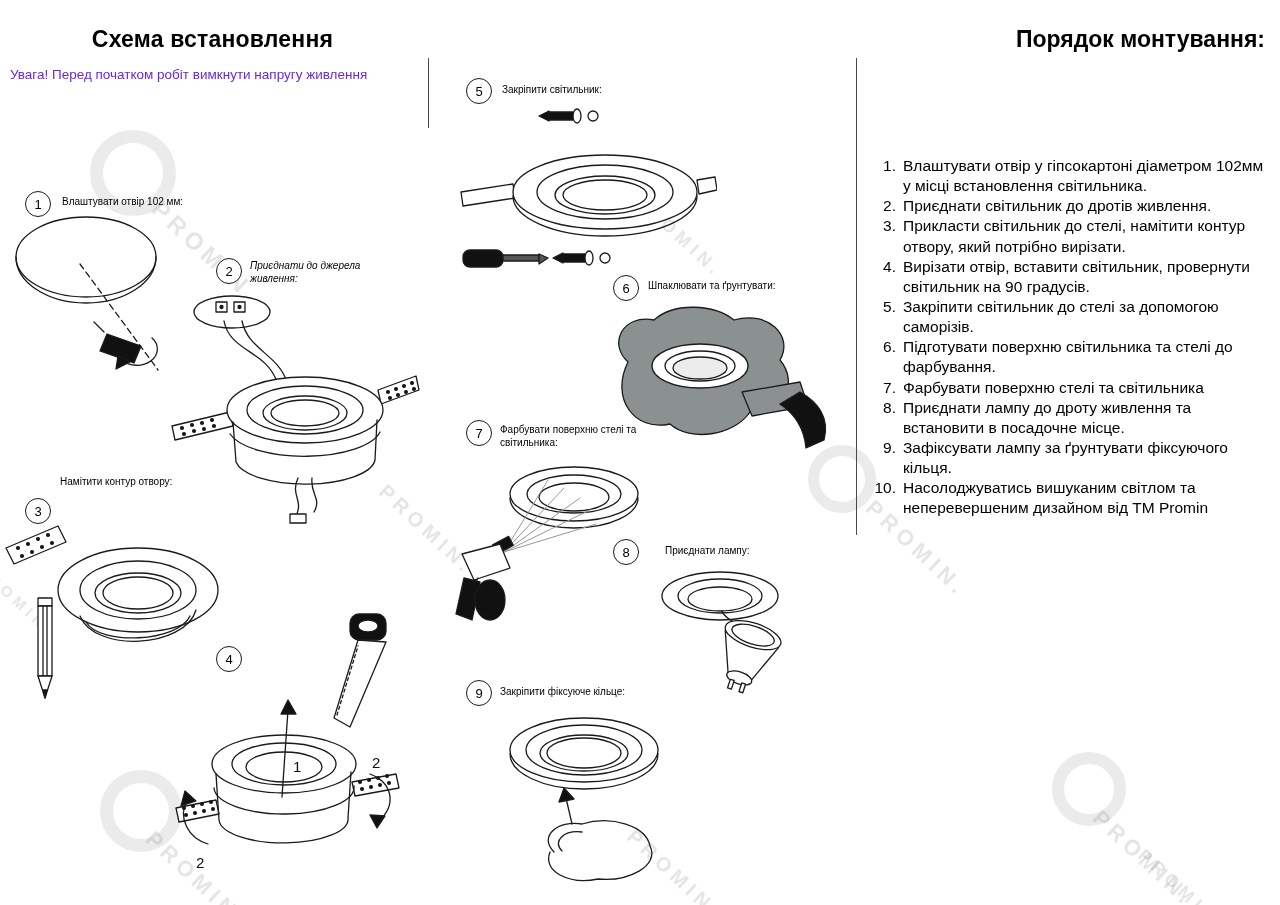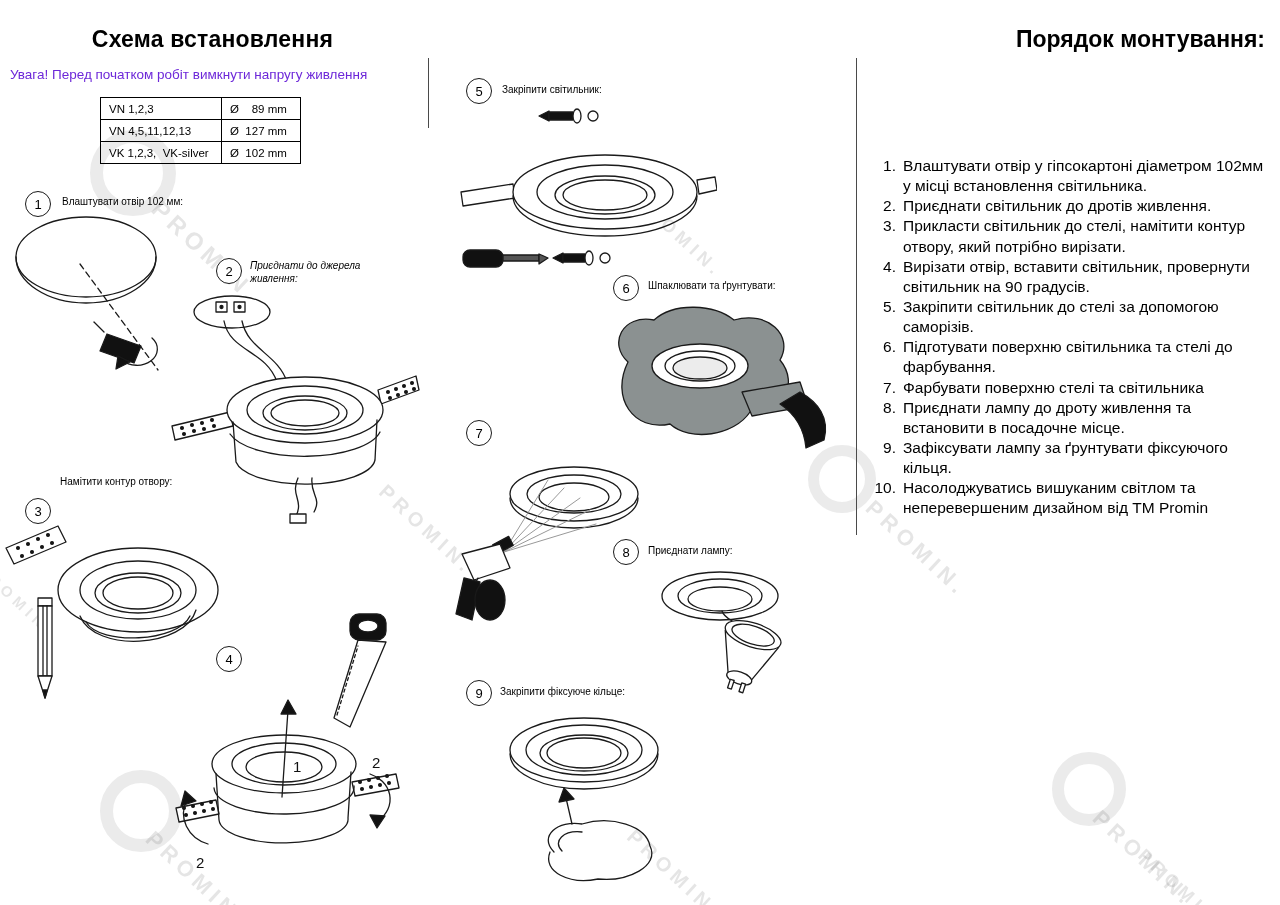--- a/index.html
+++ b/index.html
@@ -47,36 +47,20 @@
   <div class="wm-text" style="left:638px;top:825px;font-size:20px;">PROMIN.</div>
   <div class="wm-text" style="left:-14px;top:560px;font-size:15px;">PROMIN.</div>
   <div class="wm-text" style="left:1148px;top:845px;font-size:18px;">PROMIN.</div>
 
   <div class="vline" style="left:428px;top:58px;height:70px;"></div>
   <div class="vline" style="left:856px;top:58px;height:477px;"></div>
 
   <div class="abs title" style="left:15px;top:26px;width:395px;">Схема встановлення</div>
   <div class="abs warning" style="left:10px;top:67px;">Увага! Перед початком робіт вимкнути напругу живлення</div>
 
-  <table class="sizes abs" style="left:100px;top:97px;">
-    <tbody>
-        <tr>
-      <td class="model">VN 1,2,3</td>
-      <td class="dia">Ø    89 mm</td>
-    </tr>
-    <tr>
-      <td class="model">VN 4,5,11,12,13</td>
-      <td class="dia">Ø  127 mm</td>
-    </tr>
-    <tr>
-      <td class="model">VK 1,2,3,  VK-silver</td>
-      <td class="dia">Ø  102 mm</td>
-    </tr>
-  </tbody>
-    </table>
 
   <div class="abs badge" style="left:25px;top:191px;">1</div>
   <div class="abs step-label" style="left:62px;top:196px;width:220px;">Влаштувати отвір 102 мм:</div>
   <svg class="ill" style="left:10px;top:212px;" width="180" height="190" viewBox="0 0 180 190">
     <ellipse cx="76" cy="45" rx="70" ry="40" fill="#fff"></ellipse>
     <path d="M6,45 A70,46 0 0 0 146,45" fill="none"></path>
     <line x1="70" y1="52" x2="148" y2="158" fill="none" stroke-dasharray="6 4"></line>
     <line x1="94" y1="120" x2="84" y2="110" fill="none"></line>
     <path d="M97,122 l34,12 -7,17 -34,-12 z" fill="#111"></path>
     <path d="M142,126 a20,16 0 1 1 -30,22" fill="none"></path>
@@ -216,39 +200,40 @@
   <svg class="ill" style="left:592px;top:300px;" width="250" height="168" viewBox="0 0 250 168">
     <path d="M36,62 C16,44 30,14 62,20 C82,2 122,4 142,20 C176,10 202,36 188,60 C208,84 190,116 158,112 C142,136 98,142 78,124 C42,132 18,98 36,62 z" fill="#8b9191"></path>
     <ellipse cx="108" cy="66" rx="48" ry="22" fill="#fff"></ellipse>
     <ellipse cx="108" cy="66" rx="35" ry="15" fill="#fff"></ellipse>
     <ellipse cx="108" cy="68" rx="27" ry="11" fill="#ececec"></ellipse>
     <path d="M150,92 L208,82 L216,106 L160,116 z" fill="#8b9191"></path>
     <path d="M208,92 C226,102 238,118 232,140 L214,148 C212,126 200,112 188,104 z" fill="#111"></path>
   </svg>
 
   <div class="abs badge" style="left:466px;top:420px;">7</div>
+  <div class="abs step-label" style="left:500px;top:424px;width:170px;">Фарбувати поверхню стелі та світильника:</div>
   <svg class="ill" style="left:432px;top:452px;" width="225" height="185" viewBox="0 0 225 185">
     <ellipse cx="142" cy="42" rx="64" ry="27" fill="#fff"></ellipse>
     <ellipse cx="142" cy="42" rx="47" ry="19" fill="#fff"></ellipse>
     <ellipse cx="142" cy="45" rx="35" ry="14" fill="#fff"></ellipse>
     <path d="M78,46 A64,30 0 0 0 206,46" fill="none"></path>
     <line x1="72" y1="100" x2="116" y2="28" style="stroke:#999;stroke-width:1"></line>
     <line x1="72" y1="100" x2="132" y2="36" style="stroke:#999;stroke-width:1"></line>
     <line x1="72" y1="100" x2="148" y2="46" style="stroke:#999;stroke-width:1"></line>
     <line x1="72" y1="100" x2="158" y2="58" style="stroke:#999;stroke-width:1"></line>
     <line x1="72" y1="100" x2="164" y2="72" style="stroke:#999;stroke-width:1"></line>
     <rect x="62" y="88" width="18" height="10" transform="rotate(-28 71 93)" fill="#111"></rect>
     <path d="M30,102 L68,92 L78,116 L42,128 z" fill="#fff" stroke-width="2"></path>
     <path d="M46,126 q-8,12 -2,22" fill="none" stroke-width="2"></path>
     <path d="M32,126 L48,130 L40,168 L24,162 z" fill="#111"></path>
     <ellipse cx="58" cy="148" rx="15" ry="20" fill="#111"></ellipse>
   </svg>
 
   <div class="abs badge" style="left:613px;top:539px;">8</div>
-  <div class="abs step-label" style="left:648px;top:545px;width:200px;">Приєднати лампу:</div>
+  <div class="abs step-label" style="left:665px;top:545px;width:200px;">Приєднати лампу:</div>
   <svg class="ill" style="left:648px;top:562px;" width="165" height="155" viewBox="0 0 165 155">
     <ellipse cx="72" cy="34" rx="58" ry="24" fill="#fff"></ellipse>
     <ellipse cx="72" cy="34" rx="42" ry="17" fill="#fff"></ellipse>
     <ellipse cx="72" cy="37" rx="32" ry="12" fill="#fff"></ellipse>
     <path d="M74,49 C76,56 84,58 90,63" fill="none"></path>
     <g transform="rotate(18 98 95)">
       <ellipse cx="98" cy="72" rx="29" ry="12" fill="#fff"></ellipse>
       <ellipse cx="98" cy="72" rx="22" ry="9" fill="#fff"></ellipse>
       <line x1="70" y1="76" x2="86" y2="116" fill="none"></line>
       <line x1="126" y1="76" x2="110" y2="116" fill="none"></line>

